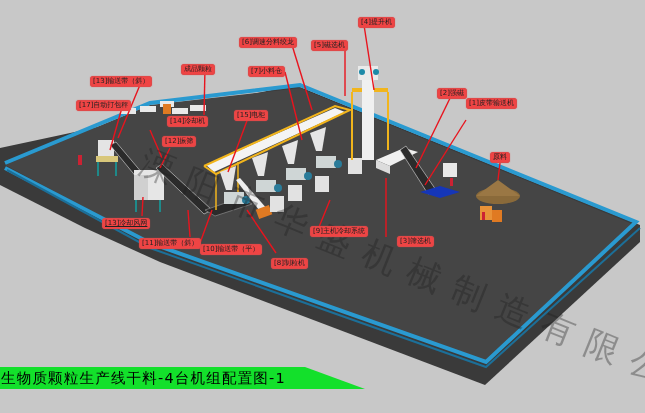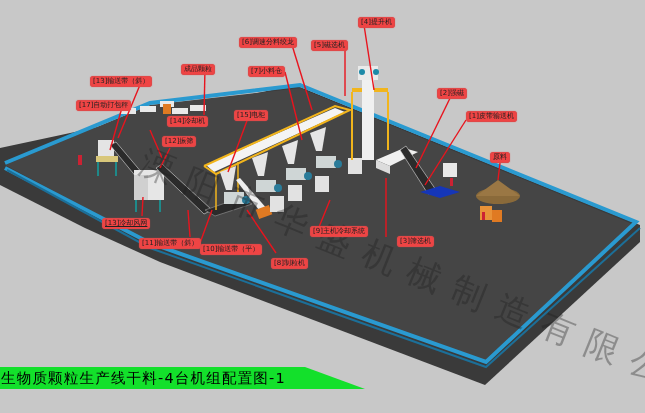--- a/index.html
+++ b/index.html
@@ -171,21 +171,21 @@
       <line x1="212" y1="210" x2="200" y2="243"></line>
       <line x1="247" y1="210" x2="276" y2="253"></line>
       <line x1="330" y1="200" x2="319" y2="227"></line>
       <line x1="386" y1="178" x2="386" y2="237"></line>
     </g>
   </svg>
 
   <div class="watermark">溧阳市华盛机械制造有限公司</div>
 
   <div class="label" style="left:490px;top:152px;">原料</div>
-  <div class="label" style="left:466px;top:111px;">[1]皮带输送机</div>
+  <div class="label" style="left:466px;top:98px;">[1]皮带输送机</div>
   <div class="label" style="left:437px;top:88px;">[2]强磁</div>
   <div class="label" style="left:397px;top:236px;">[3]筛选机</div>
   <div class="label" style="left:358px;top:17px;">[4]提升机</div>
   <div class="label" style="left:311px;top:40px;">[5]磁选机</div>
   <div class="label" style="left:239px;top:37px;">[6]调速分料绞龙</div>
   <div class="label" style="left:248px;top:66px;">[7]小料仓</div>
   <div class="label" style="left:271px;top:258px;">[8]制粒机</div>
   <div class="label" style="left:310px;top:226px;">[9]主机冷却系统</div>
   <div class="label" style="left:200px;top:244px;">[10]输送带（平）</div>
   <div class="label" style="left:139px;top:238px;">[11]输送带（斜）</div>

